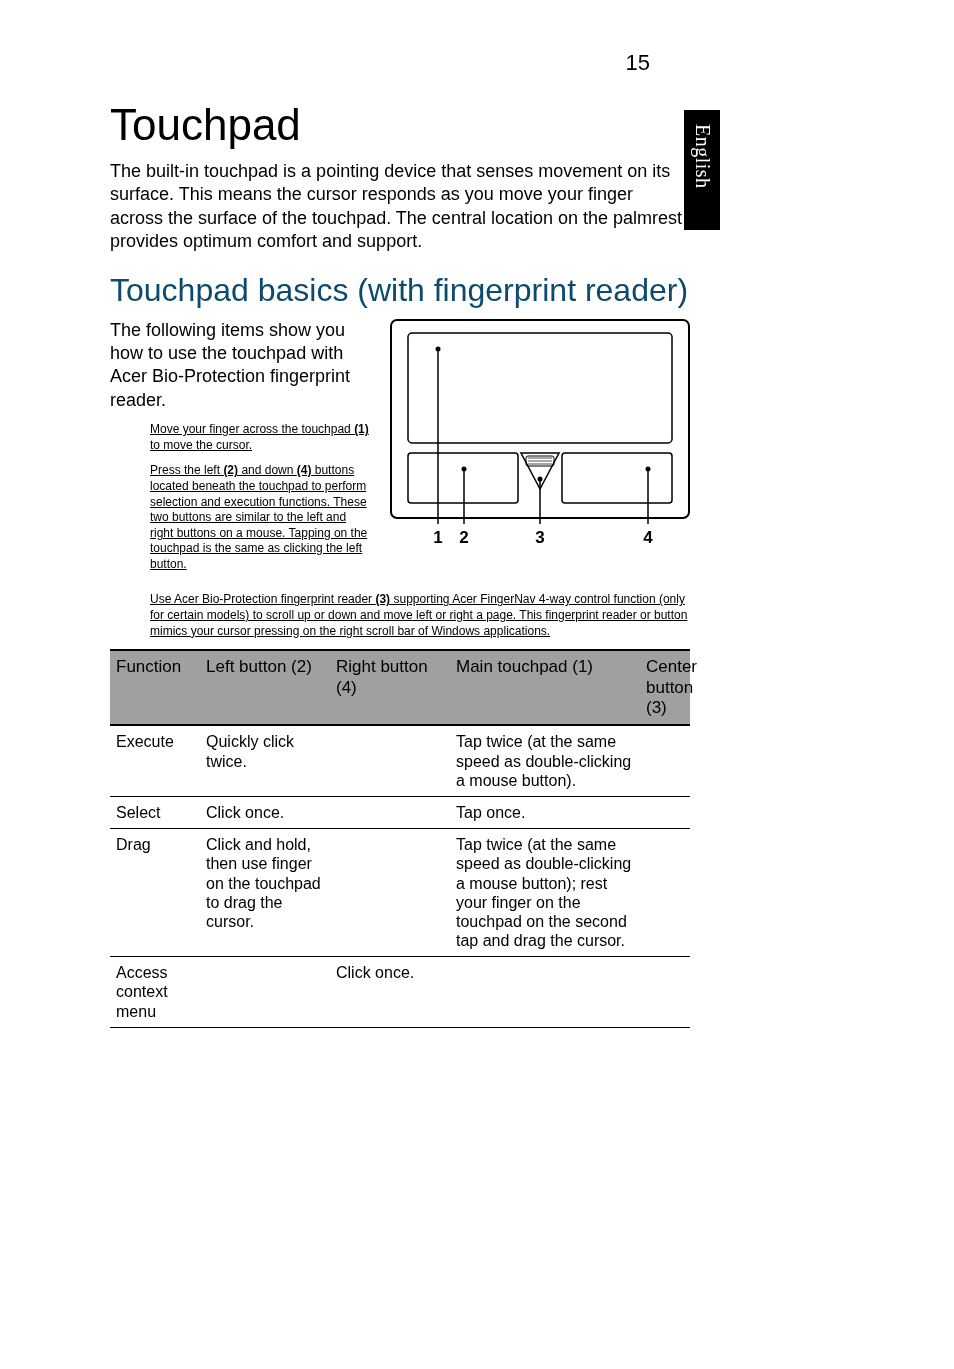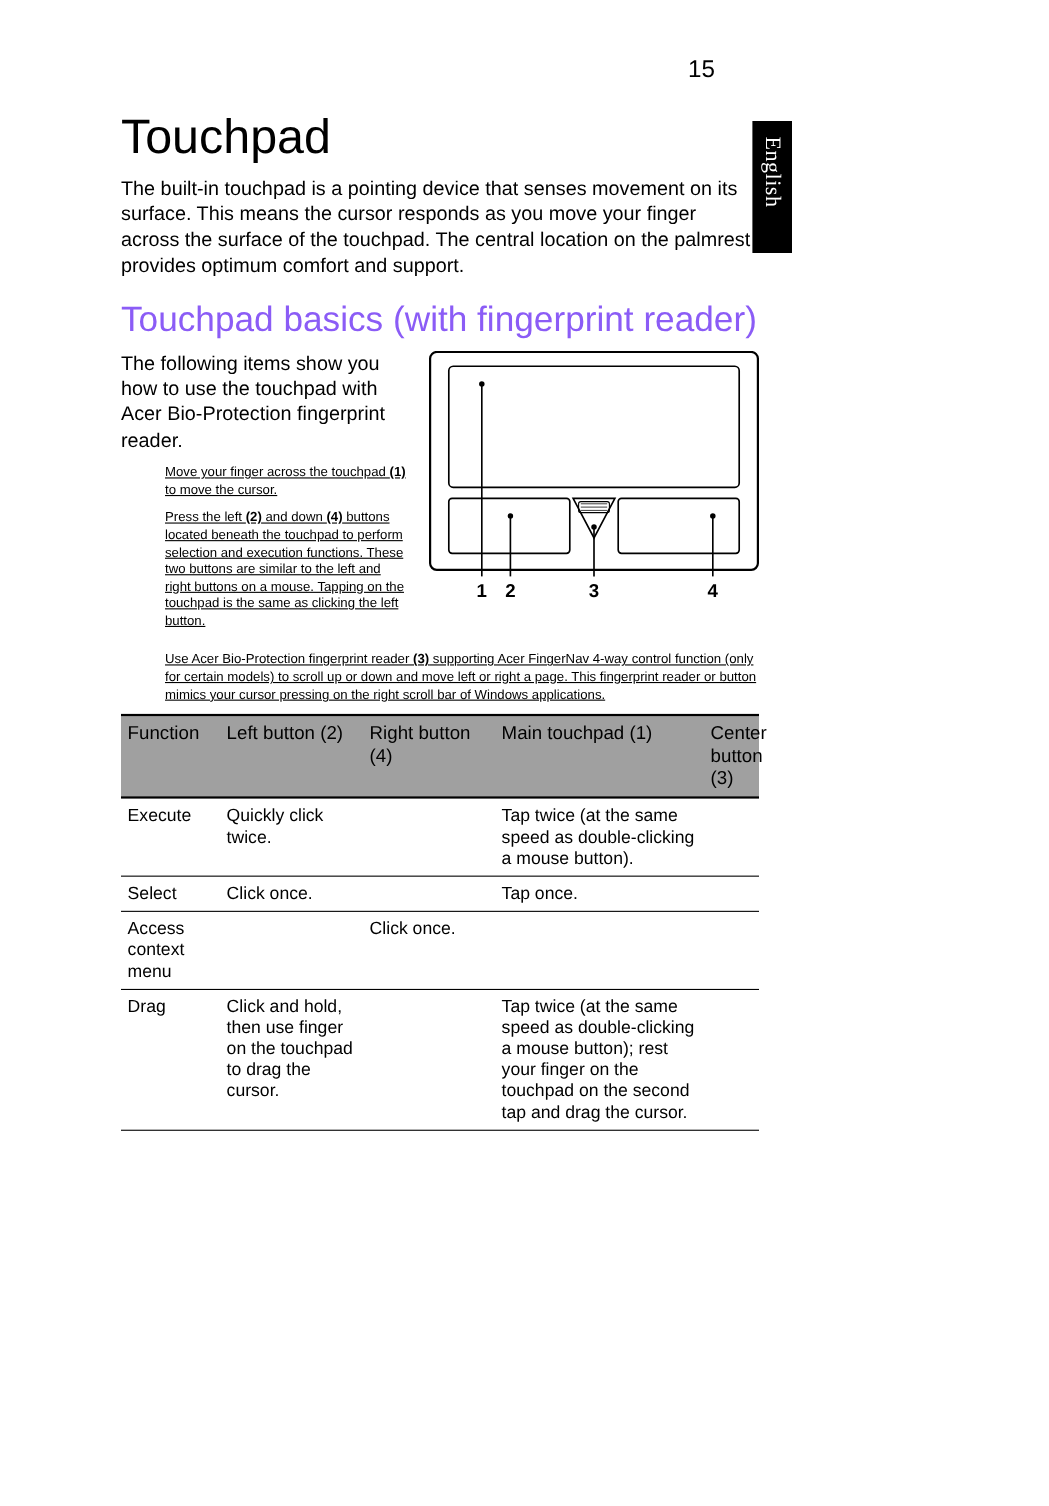--- a/index.html
+++ b/index.html
@@ -49,21 +49,21 @@
   }
   .intro {
     font-size: 18px;
     line-height: 1.3;
     margin: 8px 0 18px 0;
     max-width: 720px;
   }
   h2.subtitle {
     font-size: 32px;
     font-weight: 400;
-    color: #8b5cf6;
+    color: #0c4a6e;
     margin: 16px 0 10px 0;
   }
   .two-col {
     display: flex;
     align-items: flex-start;
     gap: 18px;
   }
   .col-text {
     flex: 1;
     font-size: 18px;
@@ -203,29 +203,29 @@
         <td></td>
       </tr>
       <tr>
         <td>Select</td>
         <td>Click once.</td>
         <td></td>
         <td>Tap once.</td>
         <td></td>
       </tr>
       <tr>
-        <td>Access context menu</td>
-        <td></td>
-        <td>Click once.</td>
-        <td></td>
-        <td></td>
-      </tr>
-      <tr>
         <td>Drag</td>
         <td>Click and hold, then use finger on the touchpad to drag the cursor.</td>
         <td></td>
         <td>Tap twice (at the same speed as double-clicking a mouse button); rest your finger on the touchpad on the second tap and drag the cursor.</td>
         <td></td>
       </tr>
+      <tr>
+        <td>Access context menu</td>
+        <td></td>
+        <td>Click once.</td>
+        <td></td>
+        <td></td>
+      </tr>
     </tbody>
   </table>
 
 </div>
 
 </body></html>

